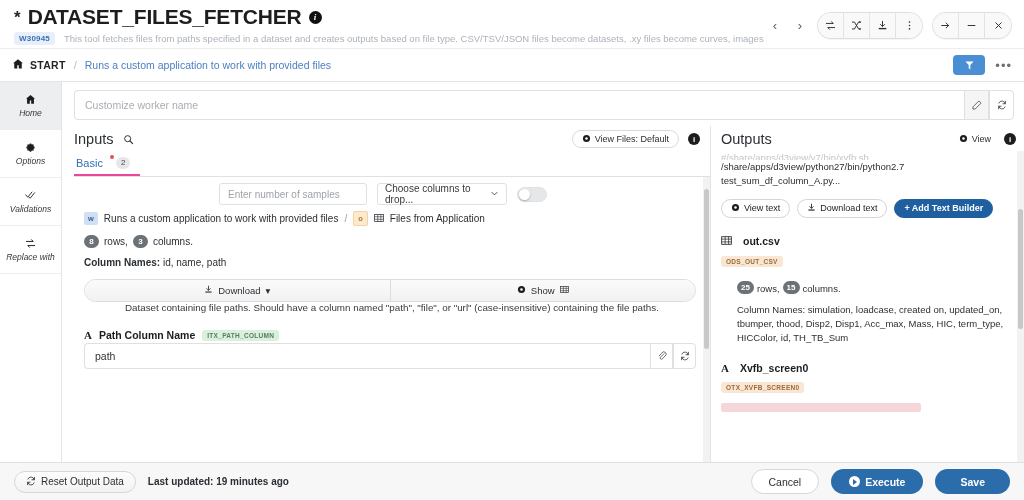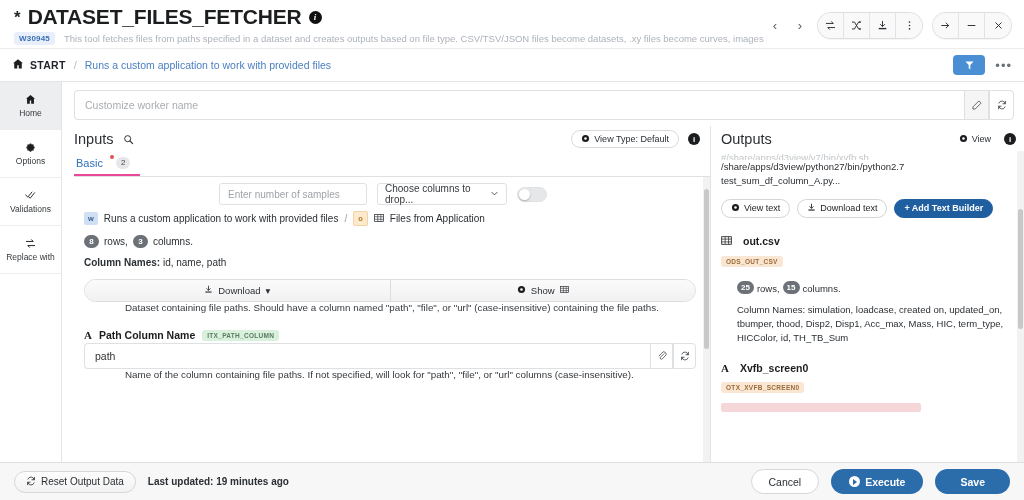--- a/index.html
+++ b/index.html
@@ -67,21 +67,21 @@
   .blue-chip {
     width:32px;height:20px;border-radius:4px;background:#4a8fd4;
     display:flex;align-items:center;justify-content:center;color:#fff;cursor:pointer;
   }
   .dots-btn { color:#6b7177; font-size:13px; margin-left:10px; cursor:pointer; letter-spacing:1px; }
 
   
   .body { flex:1; display:flex; min-height:0; }
 
   
-  .sidebar { width:62px; background:#fff; border-right:1px solid #e4e4e4; }
+  .sidebar { width:62px; background:#fff; border-right:1px solid #e4e4e4;font-style:italic; }
   .side-item {
     height:48px; border-bottom:1px solid #ededed; display:flex; flex-direction:column;
     align-items:center; justify-content:center; gap:2px; cursor:pointer;
   }
   .side-item.active { background:#eceef0; }
   .side-ico { font-size:11px; color:#2b2f33; line-height:1; height:12px; display:flex; align-items:center;}
   .side-lbl { font-size:8.5px; color:#35393d; }
 
   
   .main { flex:1; display:flex; flex-direction:column; min-width:0; background:#fff; }
@@ -404,21 +404,21 @@
                 </svg>
             </span>
             <span class="spacer"></span>
             <div class="pill">
               <span>
                 <svg width="9" height="9" viewBox="0 0 16 16">
                     <circle cx="8" cy="8" r="6.3" fill="#1b1d1f"></circle>
                     <circle cx="8" cy="8" r="2.3" fill="#fff"></circle>
                   </svg>
               </span>
-              <span>View Type: Default</span>
+              <span>View Files: Default</span>
             </div>
             <span class="info-circle">i</span>
           </div>
 
           <div class="tabs-row">
             <div class="tab">
               <span class="tab-lbl">Basic</span>
               <span class="tab-dot"></span>
               <span class="tab-badge">2</span>
             </div>
@@ -506,21 +506,20 @@
                       <path d="M11 4.5L5.5 10a2 2 0 002.8 2.8L13 8a3.6 3.6 0 10-5-5L3.3 7.7" stroke="#3a3f44" stroke-width="1.2" fill="none" stroke-linecap="round"></path>
                     </svg>
                 </div>
                 <div class="field-btn last">
                   <svg width="10" height="10" viewBox="0 0 16 16">
                       <path d="M13 6A5.2 5.2 0 003 5M3 10a5.2 5.2 0 0010 1" stroke="#3a3f44" stroke-width="1.3" fill="none" stroke-linecap="round"></path>
                       <path d="M13.5 2v4h-4M2.5 14v-4h4" stroke="#3a3f44" stroke-width="1.3" fill="none" stroke-linecap="round" stroke-linejoin="round"></path>
                     </svg>
                 </div>
               </div>
-              <div class="helptext">Name of the column containing file paths. If not specified, will look for "path", "file", or "url" columns (case-insensitive).</div>
             </div>
 
             <div class="vscroll">
               <div class="thumb" style="top:12px;height:160px;"></div>
             </div>
           </div>
         </div>
 
         <div class="outputs-pane">
           <div class="out-head">

